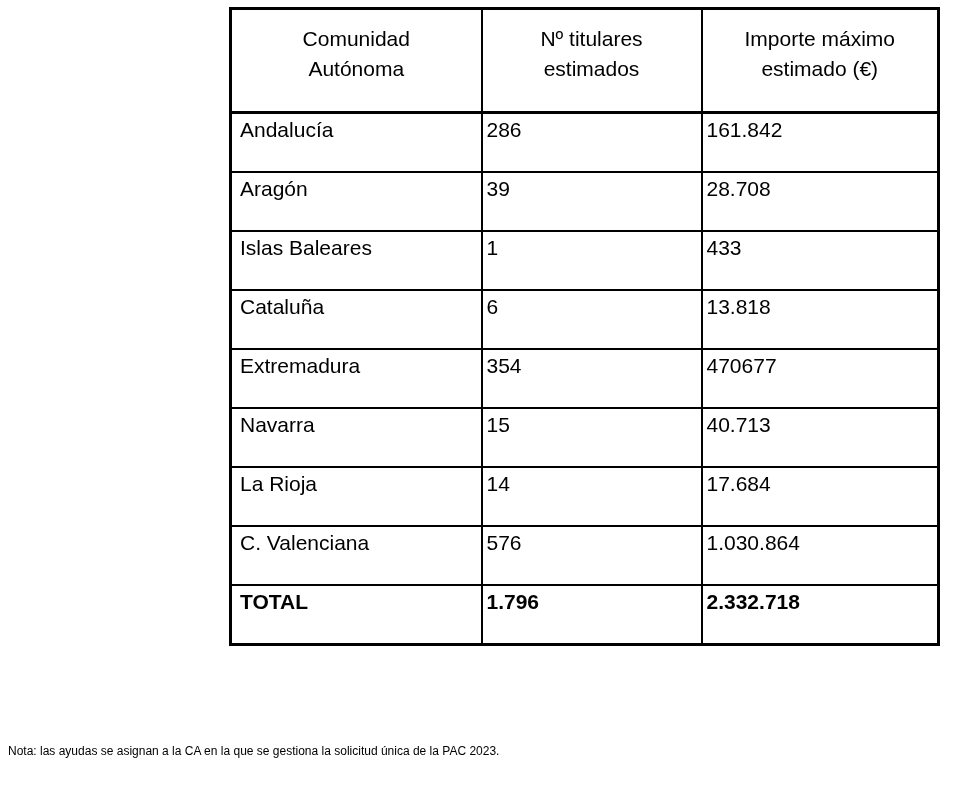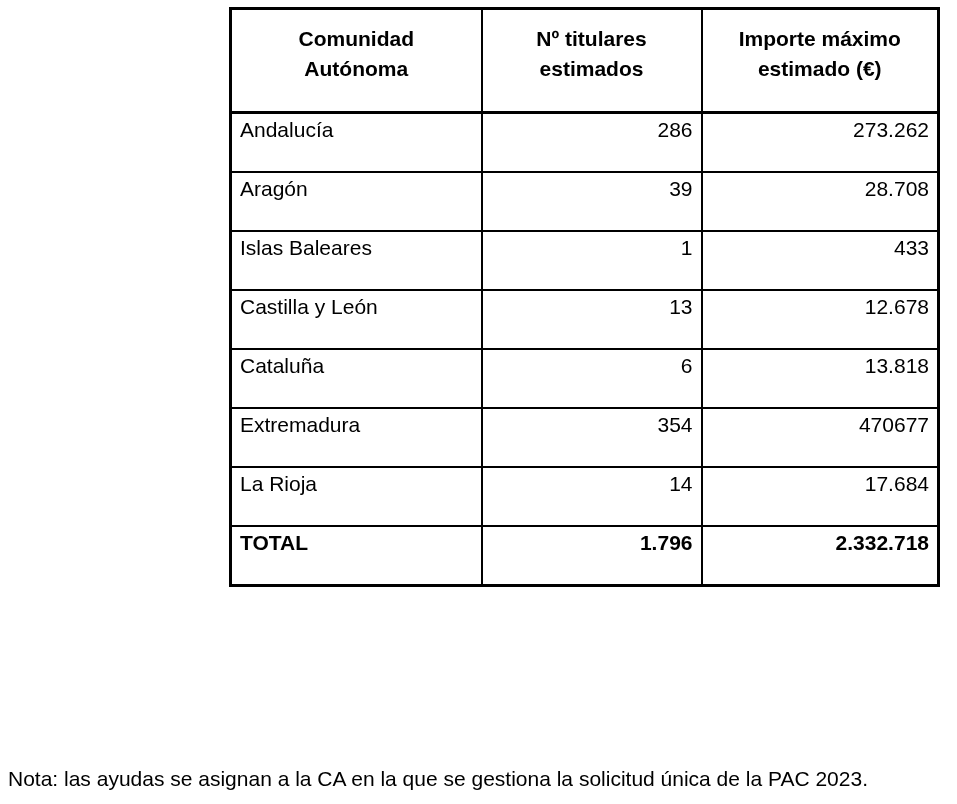--- a/index.html
+++ b/index.html
@@ -30,52 +30,52 @@
   col.c2 { width: 220px; }
   col.c3 { width: 237px; }
   table.data-table th,
   table.data-table td {
     border: 2px solid #000000;
     font-size: 21px;
     overflow: hidden;
   }
   table.data-table th {
     height: 87px;
-    font-weight: bold;
+    font-weight: normal;
     text-align: center;
     vertical-align: middle;
     padding: 0 4px 14px 4px;
     white-space: pre-line;
     line-height: 30px;
     border-bottom: 3px solid #000000;
   }
   table.data-table td {
     height: 53px;
     vertical-align: top;
     padding-top: 3px;
     line-height: 26px;
   }
   td.col-name {
     text-align: left;
     padding-left: 8px;
     padding-right: 4px;
   }
   td.col-num {
-    text-align: right;
+    text-align: left;
     padding-right: 8px;
     padding-left: 4px;
   }
   tr.total-row td {
     font-weight: bold;
   }
   .note {
     position: absolute;
     left: 8px;
-    top: 768px;
-    font-size: 21px;
+    top: 740px;
+    font-size: 12px;
     line-height: 22px;
     white-space: nowrap;
   }
 </style>
 </head>
 <body>
 
 <div class="page">
   <div class="table-wrap">
     <table class="data-table">
@@ -91,51 +91,56 @@
           <th>Nº titulares
 estimados</th>
           <th>Importe máximo
 estimado (€)</th>
         </tr>
       </thead>
       <tbody>
         <tr>
           <td class="col-name">Andalucía</td>
           <td class="col-num">286</td>
-          <td class="col-num">273.262</td>
+          <td class="col-num">161.842</td>
         </tr>
         <tr>
           <td class="col-name">Aragón</td>
           <td class="col-num">39</td>
           <td class="col-num">28.708</td>
         </tr>
         <tr>
           <td class="col-name">Islas Baleares</td>
           <td class="col-num">1</td>
           <td class="col-num">433</td>
         </tr>
         <tr>
-          <td class="col-name">Castilla y León</td>
-          <td class="col-num">13</td>
-          <td class="col-num">12.678</td>
-        </tr>
-        <tr>
           <td class="col-name">Cataluña</td>
           <td class="col-num">6</td>
           <td class="col-num">13.818</td>
         </tr>
         <tr>
           <td class="col-name">Extremadura</td>
           <td class="col-num">354</td>
           <td class="col-num">470677</td>
         </tr>
         <tr>
+          <td class="col-name">Navarra</td>
+          <td class="col-num">15</td>
+          <td class="col-num">40.713</td>
+        </tr>
+        <tr>
           <td class="col-name">La Rioja</td>
           <td class="col-num">14</td>
           <td class="col-num">17.684</td>
+        </tr>
+        <tr>
+          <td class="col-name">C. Valenciana</td>
+          <td class="col-num">576</td>
+          <td class="col-num">1.030.864</td>
         </tr>
         <tr class="total-row">
           <td class="col-name">TOTAL</td>
           <td class="col-num">1.796</td>
           <td class="col-num">2.332.718</td>
         </tr>
       </tbody>
     </table>
   </div>
   <div class="note">Nota: las ayudas se asignan a la CA en la que se gestiona la solicitud única de la PAC 2023.</div>

